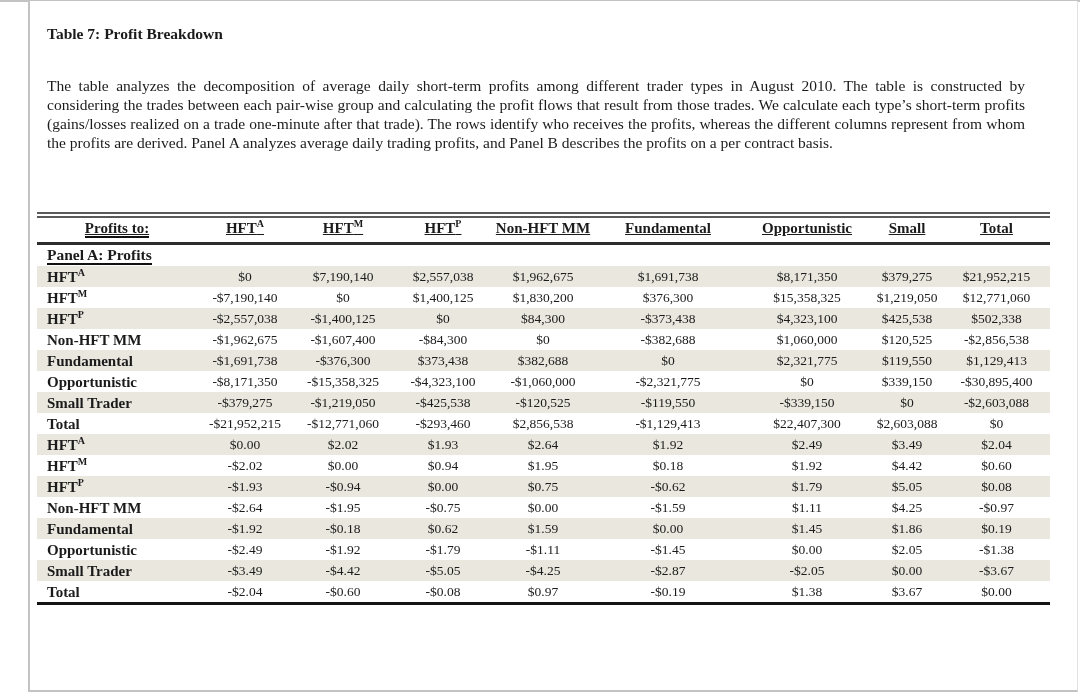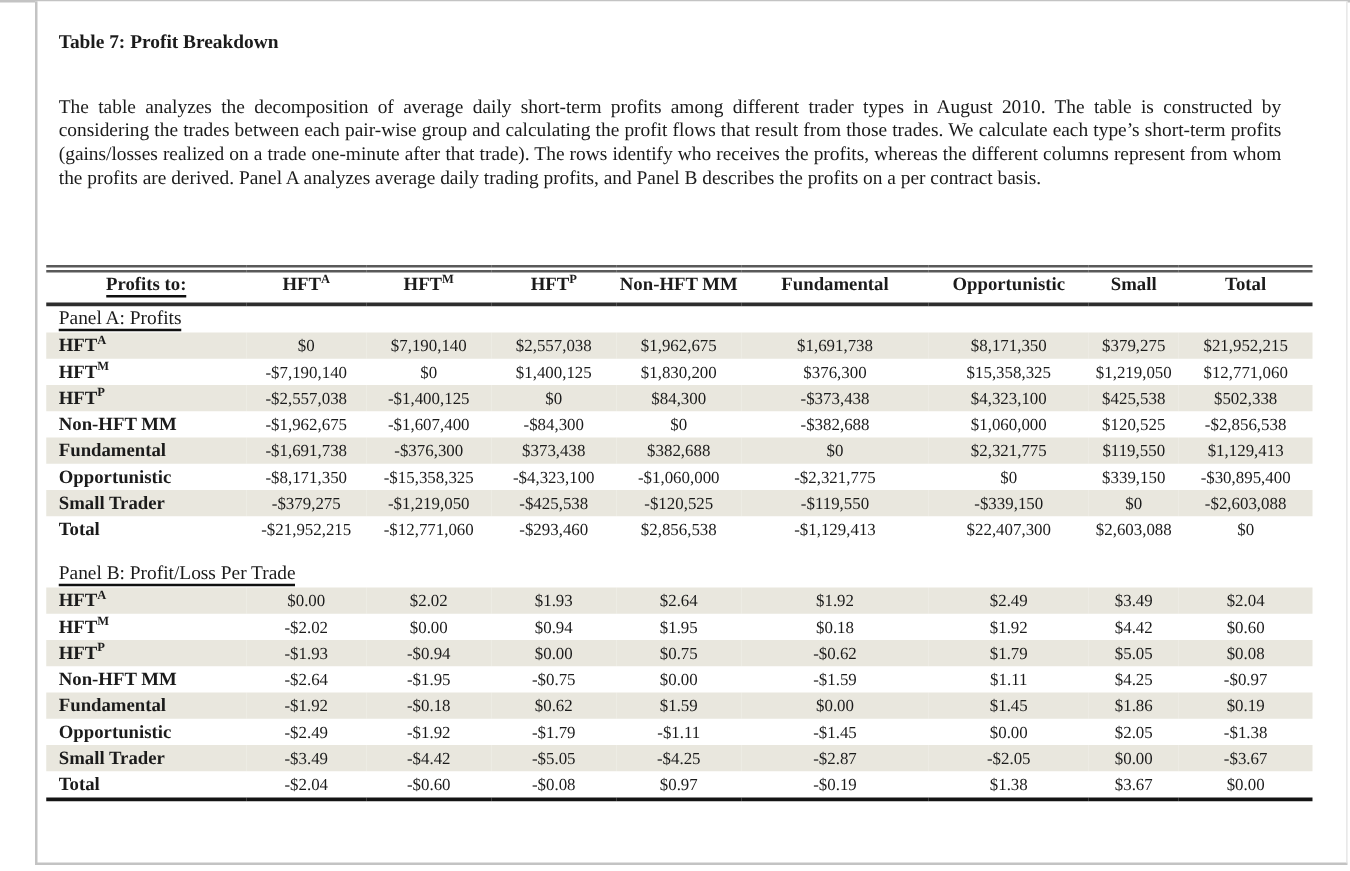--- a/index.html
+++ b/index.html
@@ -23,28 +23,28 @@
     position:absolute; top:211px; left:7px; width:1013px;
     border-collapse:collapse; table-layout:fixed;
     border-top:6px double #595959; border-bottom:3px solid #141414;
   }
   thead { border-bottom:3px solid #2d2d2d; }
   tr.counterparty-row td { height:23px; vertical-align:bottom; padding:0; }
   .cp-cell { text-align:center; }
   .u { font-weight:bold; font-size:15px; border-bottom:2px solid #101010; padding-bottom:0; }
   tr.col-header-row th {
     font-weight:bold; font-size:15px; text-align:center; vertical-align:top;
-    padding:1px 2px 4px; line-height:19px;
+    padding:1px 2px 4px; line-height:19px;text-decoration:underline;
   }
   th.profits-to { text-align:left; vertical-align:bottom; padding:0 0 3px 10px; }
   sup { font-size:10px; line-height:0; }
   tbody td { font-size:13.5px; text-align:center; padding:2.5px 2px; line-height:16px; }
   tbody td.row-label { text-align:left; font-weight:bold; font-size:15px; padding-left:10px; }
   tr.striped { background:#e9e7de; }
-  td.panel-heading { text-align:left; font-weight:normal; font-size:15.5px; background:#fff; padding:2px 0 3px 10px; }
+  td.panel-heading { text-align:left; font-weight:bold; font-size:15.5px; background:#fff; padding:2px 0 3px 10px; }
   td.panel-heading .panel-title-text { border-bottom:2px solid #101010; padding-bottom:0; }
   #panel-b td.panel-heading { padding-top:17px; }
 </style>
 </head>
 <body>
 
 <div class="top-hairline"></div>
 <div class="page">
 
   <div class="doc-title">Table 7: Profit Breakdown</div>
@@ -165,23 +165,20 @@
           <td class="value-cell">-$12,771,060</td>
           <td class="value-cell">-$293,460</td>
           <td class="value-cell">$2,856,538</td>
           <td class="value-cell">-$1,129,413</td>
           <td class="value-cell">$22,407,300</td>
           <td class="value-cell">$2,603,088</td>
           <td class="value-cell">$0</td>
         </tr>
       </tbody>
     <tbody id="panel-b">
-        <tr>
-          <td colspan="9" class="panel-heading"><span class="panel-title-text">Panel B: Profit/Loss Per Trade</span></td>
-        </tr>
         <tr class="striped">
           <td class="row-label">HFT<sup>A</sup></td>
           <td class="value-cell">$0.00</td>
           <td class="value-cell">$2.02</td>
           <td class="value-cell">$1.93</td>
           <td class="value-cell">$2.64</td>
           <td class="value-cell">$1.92</td>
           <td class="value-cell">$2.49</td>
           <td class="value-cell">$3.49</td>
           <td class="value-cell">$2.04</td>

